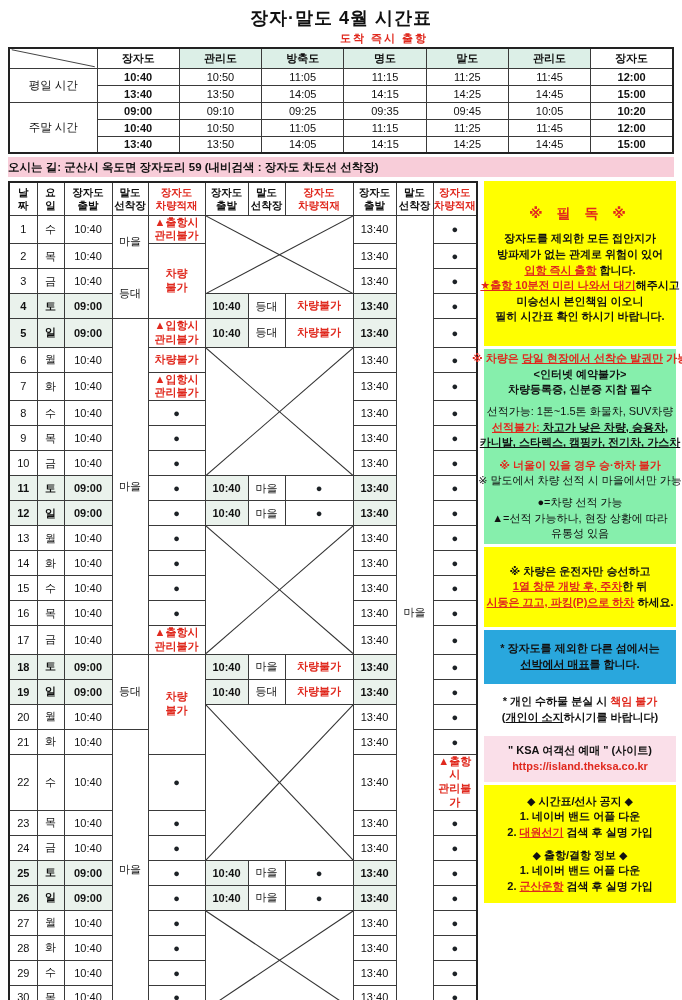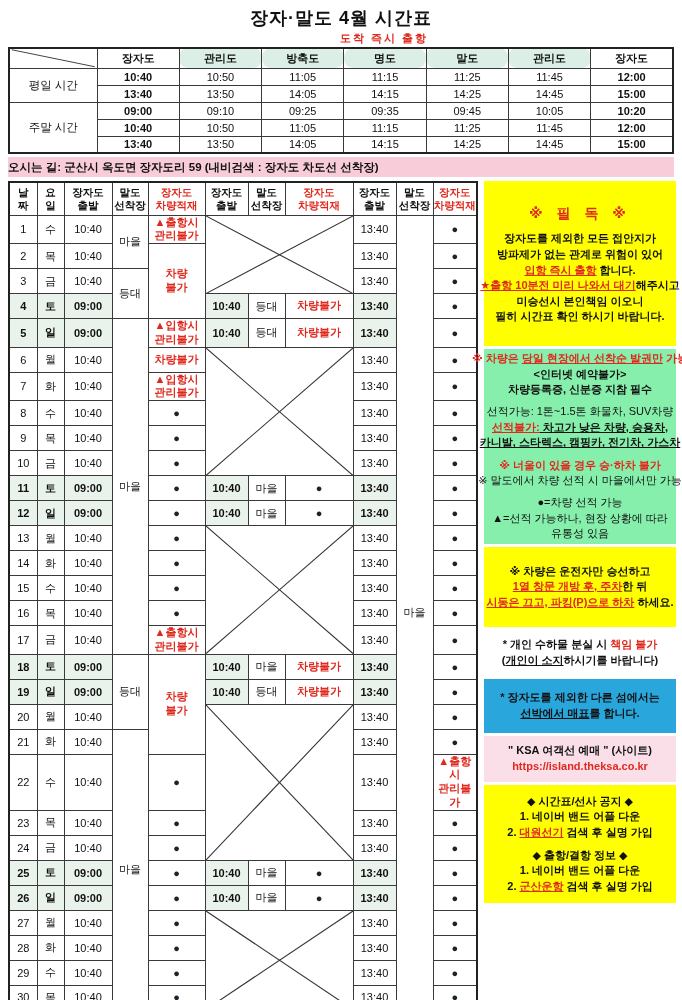--- a/index.html
+++ b/index.html
@@ -13,21 +13,21 @@
   
   .band-row{position:relative; height:17px;}
   .band{position:absolute; left:170px; top:0; width:412px; height:17px; display:flex; align-items:center; justify-content:center;}
   .band span{font-size:11px; font-weight:bold; color:var(--red); letter-spacing:2px;}
   table{border-collapse:collapse;}
   .top-table{width:666px; table-layout:fixed; border:2px solid #222;}
   .top-table th,.top-table td{border:1px solid var(--border); text-align:center; vertical-align:middle; font-size:11px; padding:0;}
   .top-table th{height:20px; font-weight:bold;}
   .top-table td{height:17px;}
   .top-table .rowlabel{font-size:11.5px; font-weight:normal;}
-  .greenbg{background:#dcefe7;border-radius:9px;}
+  .greenbg{background:#dcefe7;}
   .bold{font-weight:bold;}
   .corner{position:relative;}
   .corner svg{position:absolute; inset:0; width:100%; height:100%;}
   .corner line{stroke:#444; stroke-width:1; vector-effect:non-scaling-stroke;}
   .address-bar{margin-top:3px; height:20px; background:#f8cdd9; display:flex; align-items:center; }
   .address-bar span{font-size:11.5px; font-weight:bold;}
   
   .main{display:flex; gap:6px; margin-top:4px; align-items:flex-start;}
   .main-table{width:468px; table-layout:fixed; border:2px solid #222;}
   .main-table th,.main-table td{border:1px solid var(--border); text-align:center; vertical-align:middle; padding:0; overflow:hidden;}
@@ -512,27 +512,27 @@
           <div class="ln gap"></div>
           <div class="ln"><span>●=차량 선적 가능</span></div>
           <div class="ln"><span>▲=선적 가능하나, 현장  상황에 따라</span></div>
           <div class="ln"><span>유통성 있음</span></div>
         </div>
         <div class="panel" style="background: rgb(255, 255, 0); height: 80px;">
           <div class="ln"><span class="seg-b ">※ 차량은 운전자만 승선하고</span></div>
           <div class="ln"><span class="seg-r seg-b seg-u">1열 창문 개방 후, 주차</span><span class="seg-b ">한 뒤</span></div>
           <div class="ln"><span class="seg-r seg-b seg-u">시동은 끄고, 파킹(P)으로 하차</span><span class="seg-b "> 하세요.</span></div>
         </div>
+        <div class="panel" style="background: rgb(41, 167, 221); height: 54px;">
+          <div class="ln"><span class="seg-b ">* 장자도를 제외한 다른 섬에서는</span></div>
+          <div class="ln"><span class="seg-b seg-u">선박에서 매표</span><span class="seg-b ">를 합니다.</span></div>
+        </div>
         <div class="panel" style="background: rgb(255, 255, 255); height: 46px; border: 0px;">
           <div class="ln"><span class="seg-b ">* 개인 수하물 분실 시 </span><span class="seg-r seg-b ">책임 불가</span></div>
           <div class="ln"><span class="seg-b ">(</span><span class="seg-b seg-u">개인이 소지</span><span class="seg-b ">하시기를 바랍니다)</span></div>
-        </div>
-        <div class="panel" style="background: rgb(41, 167, 221); height: 54px;">
-          <div class="ln"><span class="seg-b ">* 장자도를 제외한 다른 섬에서는</span></div>
-          <div class="ln"><span class="seg-b seg-u">선박에서 매표</span><span class="seg-b ">를 합니다.</span></div>
         </div>
         <div class="panel" style="background: rgb(250, 223, 233); height: 46px;">
           <div class="ln"><span class="seg-b ">" KSA 여객선 예매 " (사이트)</span></div>
           <div class="ln"><span class="seg-r seg-b ">https://island.theksa.co.kr</span></div>
         </div>
         <div class="panel" style="background: rgb(255, 255, 0); height: 118px;">
           <div class="ln"><span class="seg-b ">◆ 시간표/선사 공지 ◆</span></div>
           <div class="ln"><span class="seg-b ">1. 네이버 밴드 어플 다운</span></div>
           <div class="ln"><span class="seg-b ">2. </span><span class="seg-r seg-b seg-u">대원선기</span><span class="seg-b "> 검색 후 실명 가입</span></div>
           <div class="ln gap"></div>

